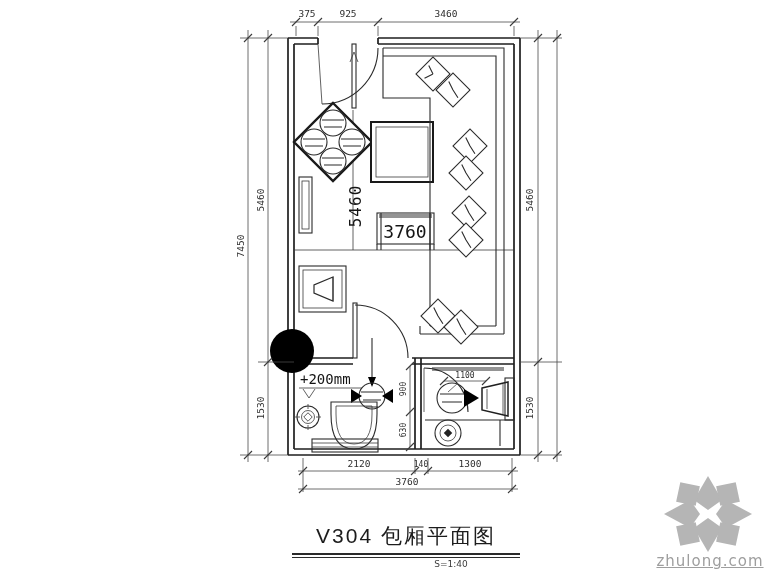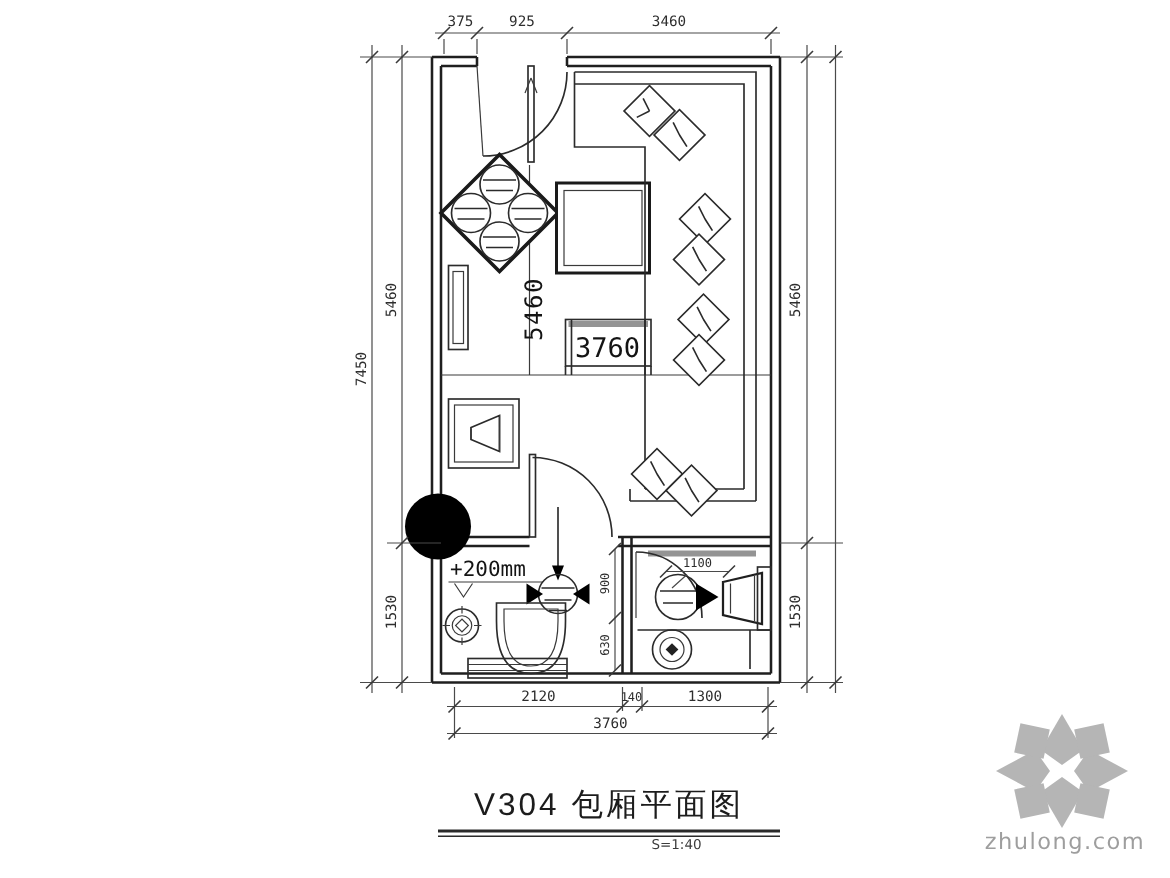--- a/index.html
+++ b/index.html
@@ -19,21 +19,21 @@
   text.box{font:18px "DejaVu Sans Mono",monospace;fill:#141414;}
   text.lvl{font:14px "DejaVu Sans Mono",monospace;fill:#141414;}
   
   #titleblock{position:absolute;left:292px;top:522px;width:228px;text-align:center;}
   #titletext{font-size:21px;color:#1c1c1c;letter-spacing:2px;font-family:Liberation Sans, sans-serif;}
   #u1{height:0;border-top:2.5px solid #2a2a2a;margin-top:3px;}
   #u2{height:0;border-top:1px solid #2a2a2a;margin-top:2px;}
   #scaletext{font-size:9px;color:#3c3c3c;margin-top:1px;text-align:center;padding-left:90px;}
   
   #brandtext{position:absolute;left:644px;top:552px;width:132px;text-align:center;
-             font-size:15px;color:#9e9e9e;letter-spacing:1px;}
+             font-size:15px;color:#9e9e9e;letter-spacing:1px;text-decoration:underline;}
 </style>
 </head>
 <body>
 
 <div id="canvas">
 <svg width="780" height="585" viewBox="0 0 780 585">
   <defs>
     <path id="tick" d="M-4,4 L4,-4" stroke="#3a3a3a" stroke-width="1.1"></path>
   </defs>
 

